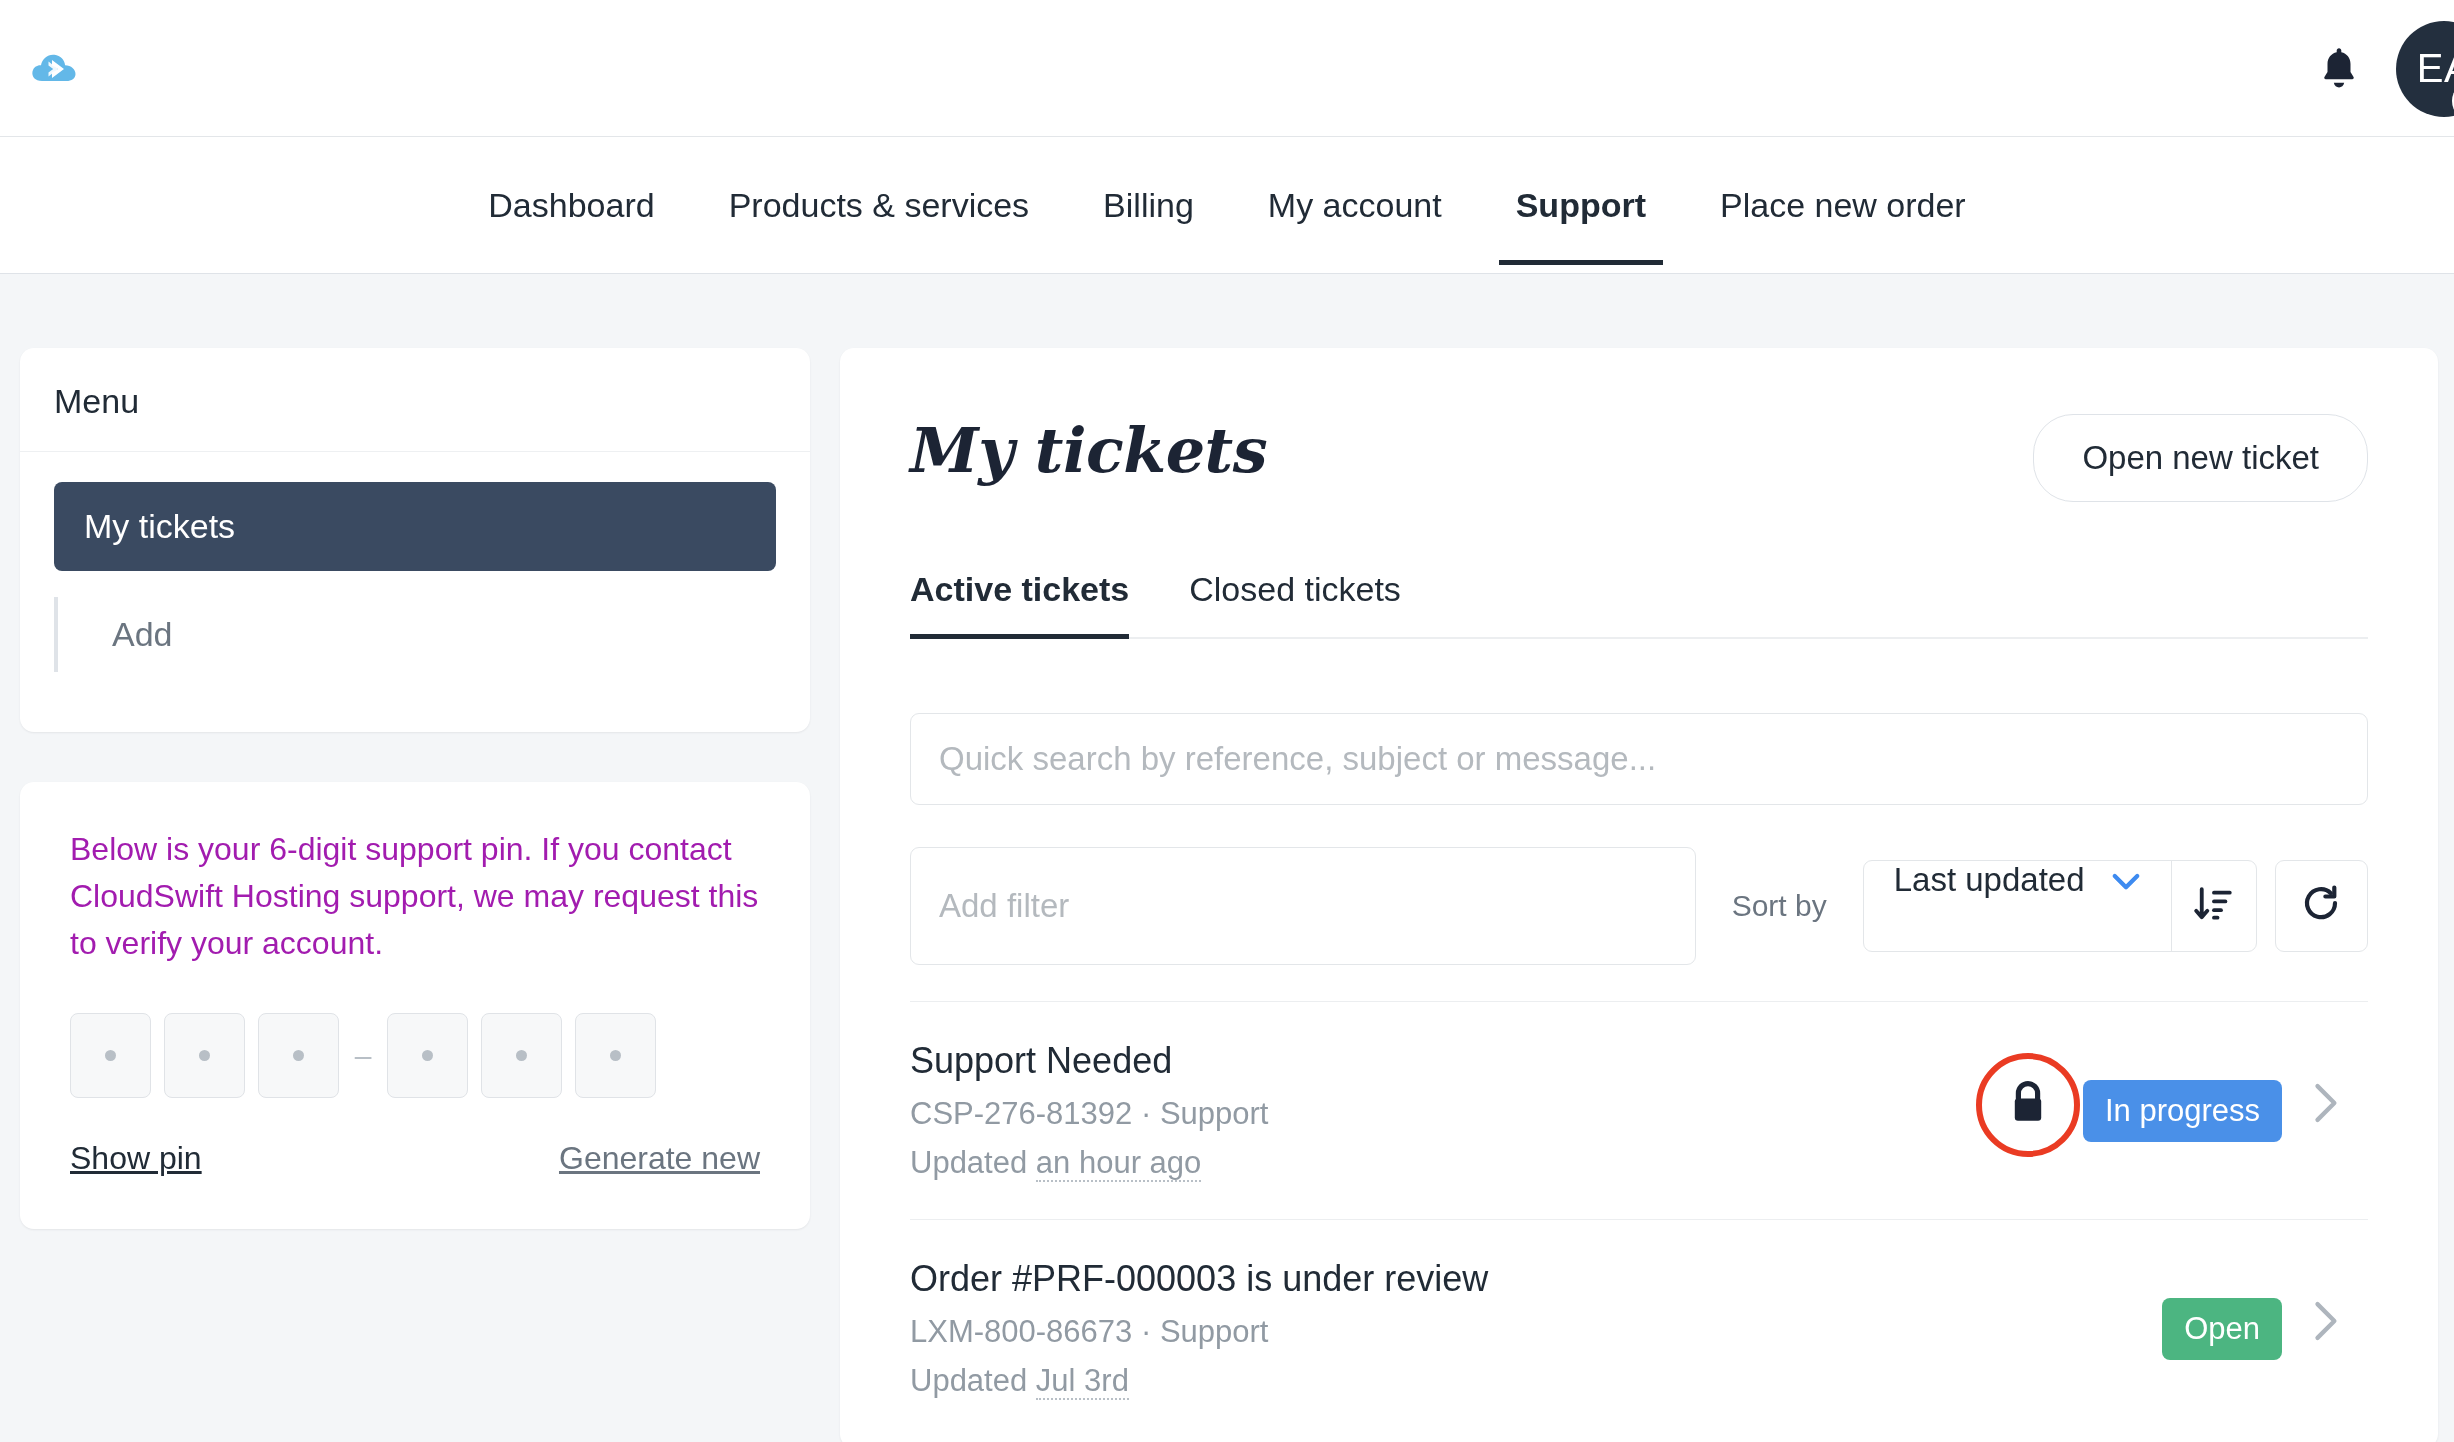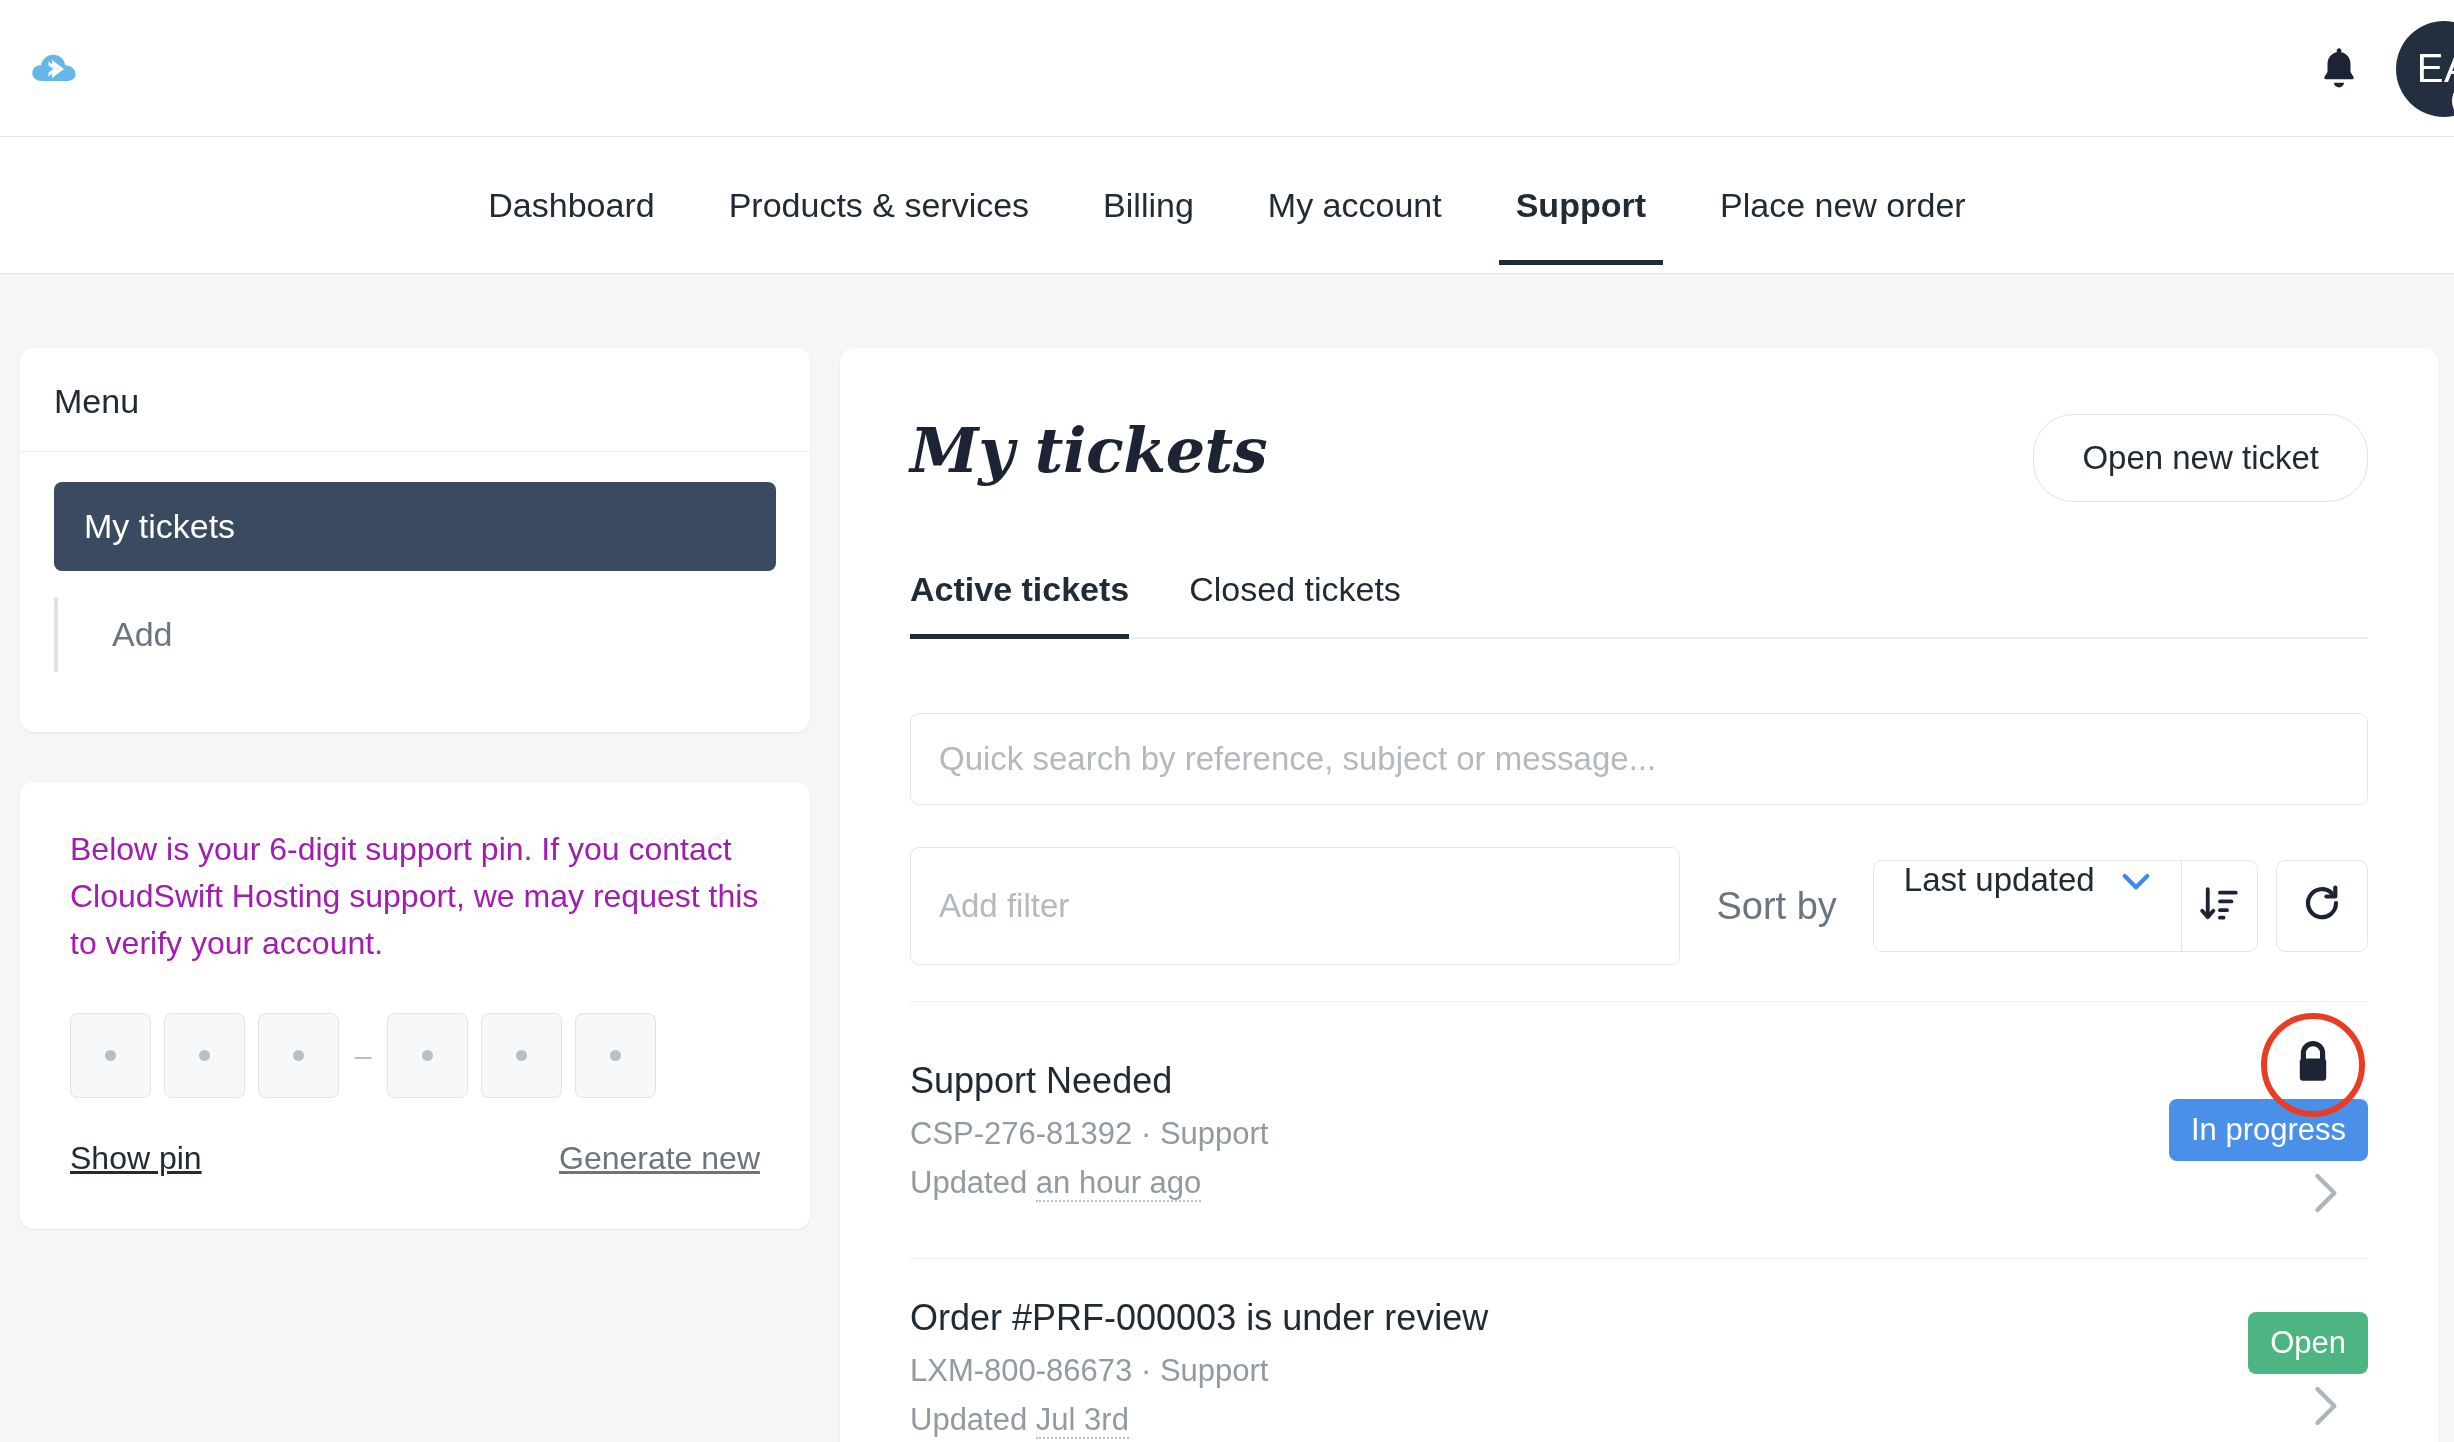--- a/index.html
+++ b/index.html
@@ -240,21 +240,21 @@
     border-radius: 9px;
     padding: 0 28px;
     font-size: 33px;
     background: #fff;
     color: #212B36;
     font-family: "Liberation Sans", sans-serif;
   }
   .filter-input::placeholder { color: #b4b9be; }
   .sort-label {
     margin-left: 36px; margin-right: 36px;
-    font-size: 38px; color: #6b7580;
+    font-size: 30px; color: #6b7580;
     white-space: nowrap;
   }
   .sort-group {
     display: flex; align-items: stretch;
     border: 1px solid #e3e6e9;
     border-radius: 9px;
     overflow: hidden;
     height: 92px;
     background: #fff;
   }
@@ -298,24 +298,23 @@
     font-size: 31px; color: #919aa3;
     margin-bottom: 13px;
   }
   .ticket-updated {
     font-size: 31px; color: #919aa3;
   }
   .ticket-updated .dotted {
     border-bottom: 2px dotted #b8bfc6;
   }
   .ticket-right {
-    display: flex; align-items: flex-end;
-    gap: 9px;
+    display: flex; align-items: flex-start;
+    gap: 0px;
     position: relative;
-    flex-direction: column;
   }
   .lock-slot {
     width: 110px;
     display: flex; align-items: center; justify-content: center;
     position: relative;
   }
   .annot-circle {
     position: absolute;
     left: 3px; top: 50%;
     transform: translateY(-50%);

